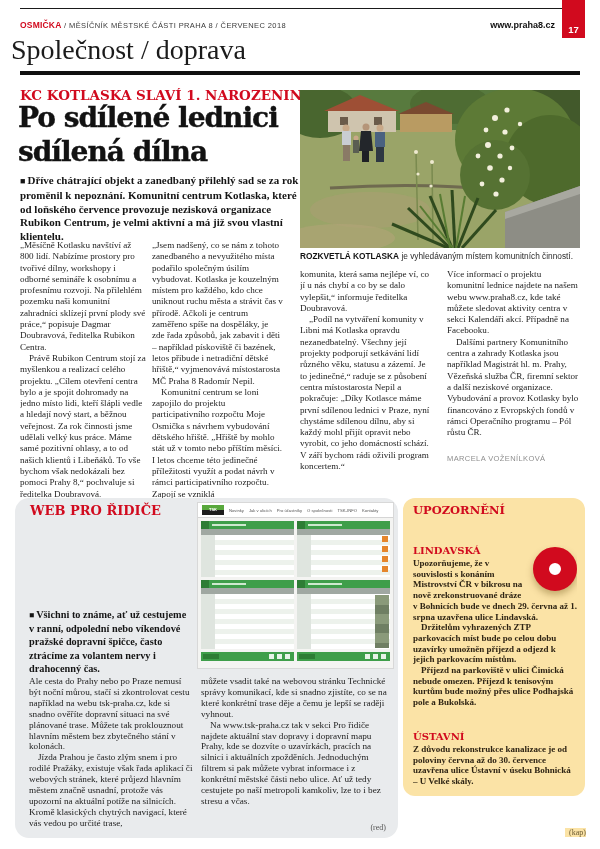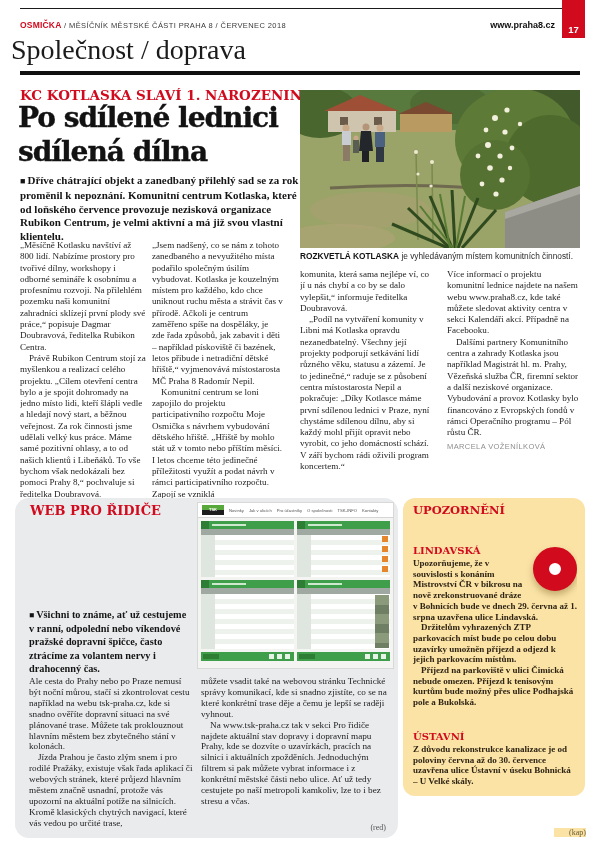--- a/index.html
+++ b/index.html
@@ -30,21 +30,21 @@
   .a-lead .bullet { font-size:9px; margin-right:2px; }
 
   .ncol { overflow:hidden; }
   .ncol p { font-family:"Liberation Serif", serif; font-size:9.1px; line-height:11.3px;
             text-indent:9px; color:#1d1d1d; hyphens:auto; }
   .ncol p:first-child { text-indent:0; }
   .acol1 { left:20px;  top:240px; width:127px; height:280px; }
   .acol2 { left:152px; top:240px; width:131px; height:280px; }
   .acol3 { left:300px; top:269px; width:134px; height:252px; }
   .acol4 { left:447px; top:269px; width:133px; height:252px; }
-  .byline { margin-top:4px; font-family:"Liberation Sans", sans-serif; font-size:7.5px;
+  .byline { margin-top:16px; font-family:"Liberation Sans", sans-serif; font-size:7.5px;
             letter-spacing:.4px; color:#8e8e8e; }
 
   .photo { left:300px; top:90px; width:280px; height:158px; }
   .caption { left:300px; top:251px; width:280px; font-size:8.3px; color:#2a2a2a; }
   .caption b { color:#111; }
 
   
   .gray-panel { left:15px; top:498px; width:383px; height:340px; background:#e9ebed; border-radius:14px; }
   .t-kicker { left:30px; top:503px; font-size:13px; }
   .t-headline { left:28px; top:518px; font-family:"DejaVu Serif", serif; font-weight:bold;
@@ -96,21 +96,21 @@
   .n-body { left:413px; top:545px; width:164px; height:242px; overflow:hidden; }
   .n-body .sec-title { font-family:"DejaVu Serif", serif; font-weight:bold; font-size:10px;
                        color:#d10a1e; margin:0 0 2px; }
   .n-sec + .n-sec { margin-top:23px; }
   .n-body p { font-family:"Liberation Serif", serif; font-weight:bold; font-size:9px;
               line-height:10.7px; color:#2e2414; text-indent:8px; hyphens:auto; }
   .n-body .n-sec p:first-of-type { text-indent:0; }
   .no-entry { float:right; width:44px; height:44px; border:16px solid #d10a1e; border-radius:50%;
               background:#fff; margin:2px 0 5px 5px; box-shadow:0 4px 7px rgba(90,60,0,.35); }
   .n-credit { position:absolute; right:14px; bottom:12px; font-family:"Liberation Serif", serif;
-              font-size:8px; color:#6b5a33; background:#fbe3a6; padding-left:15px; }
+              font-size:8px; color:#6b5a33; background:#fbe3a6; padding-left:4px; }
 </style>
 </head>
 <body>
 
 <div id="page">
 
   <div class="abs top-hairline"></div>
   <div class="abs page-box">
     <span>17</span>
   </div>

